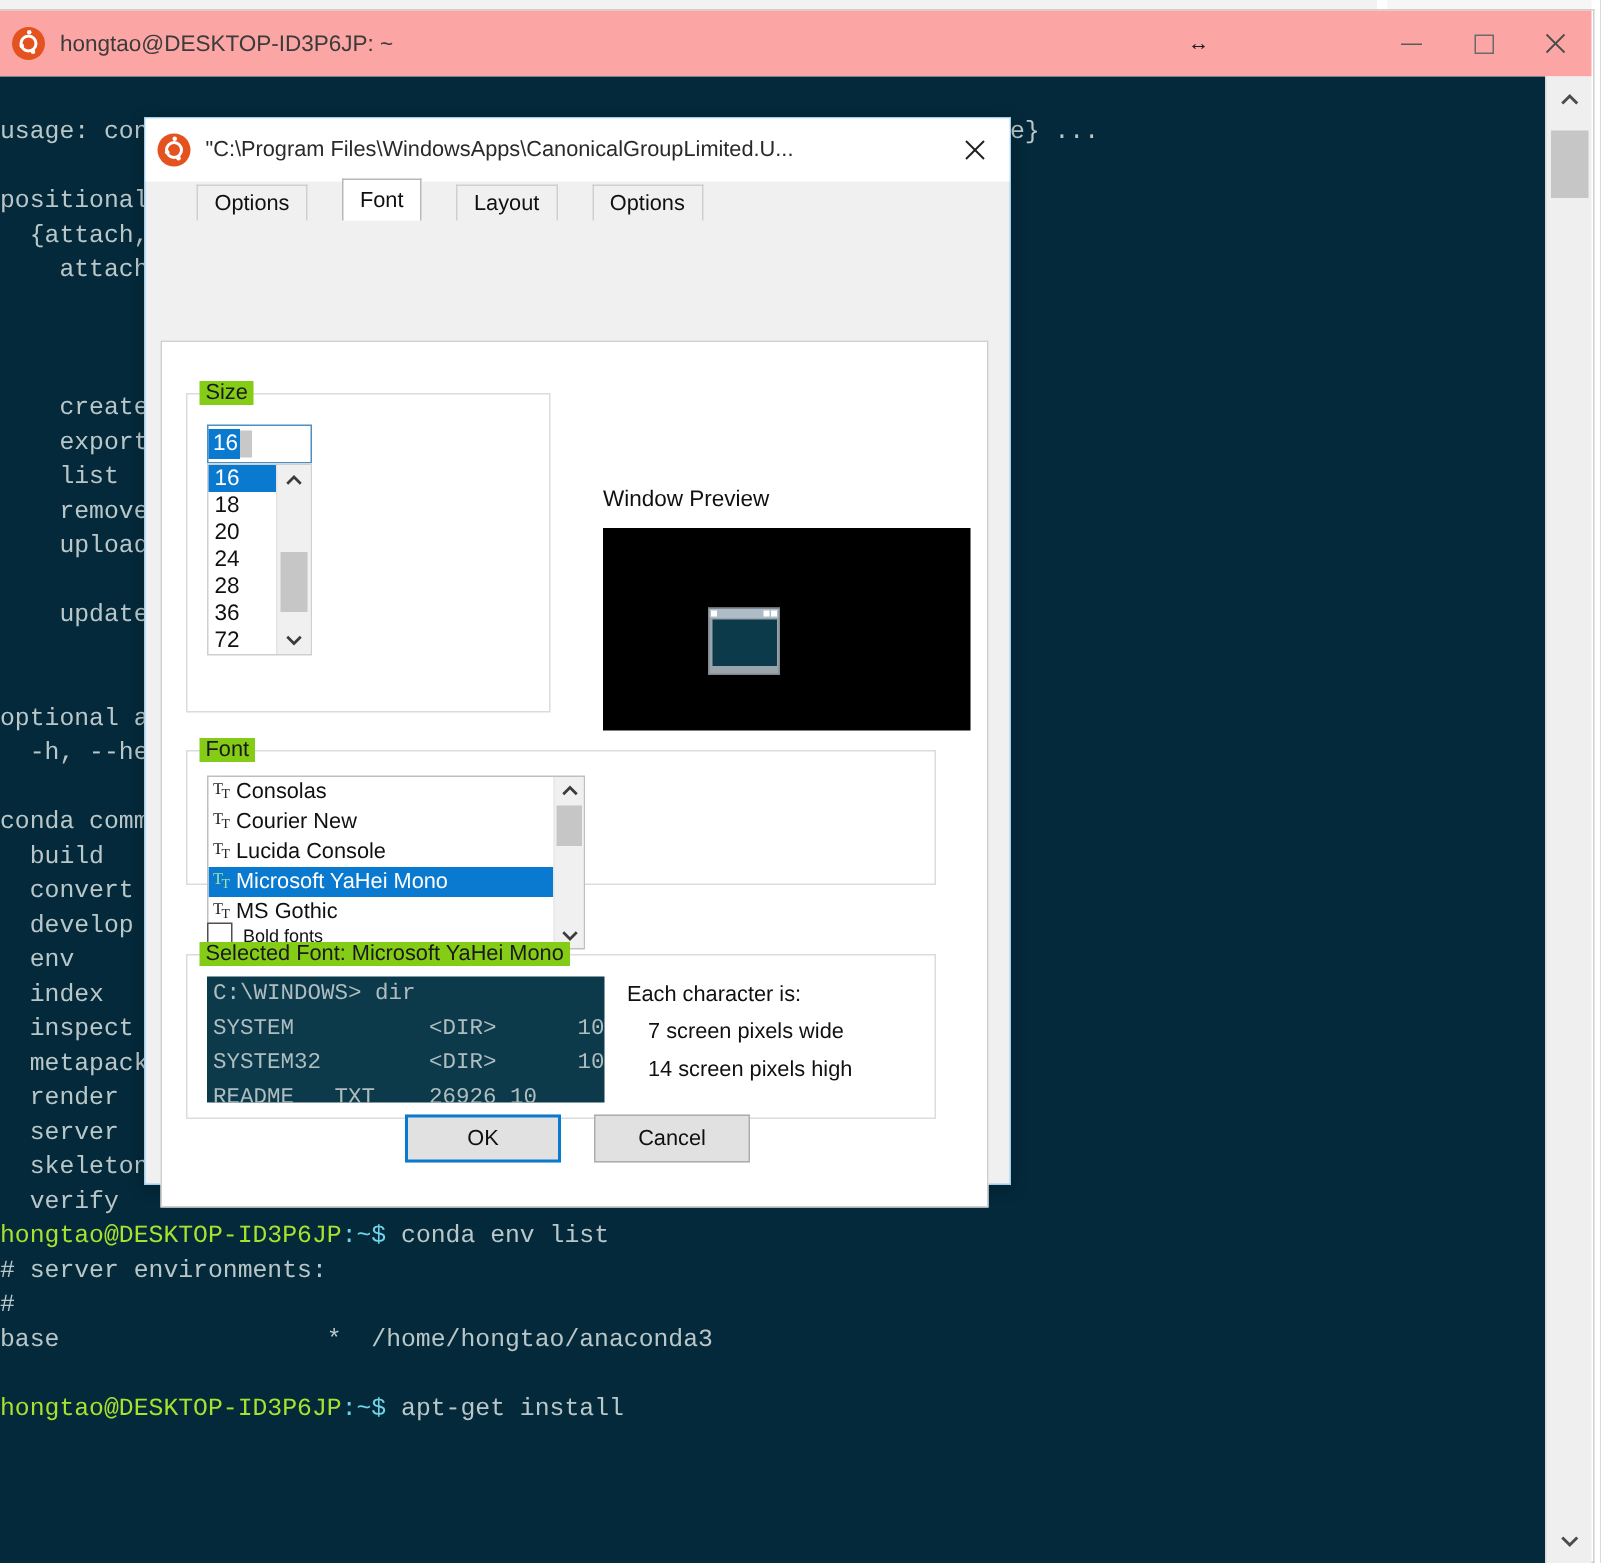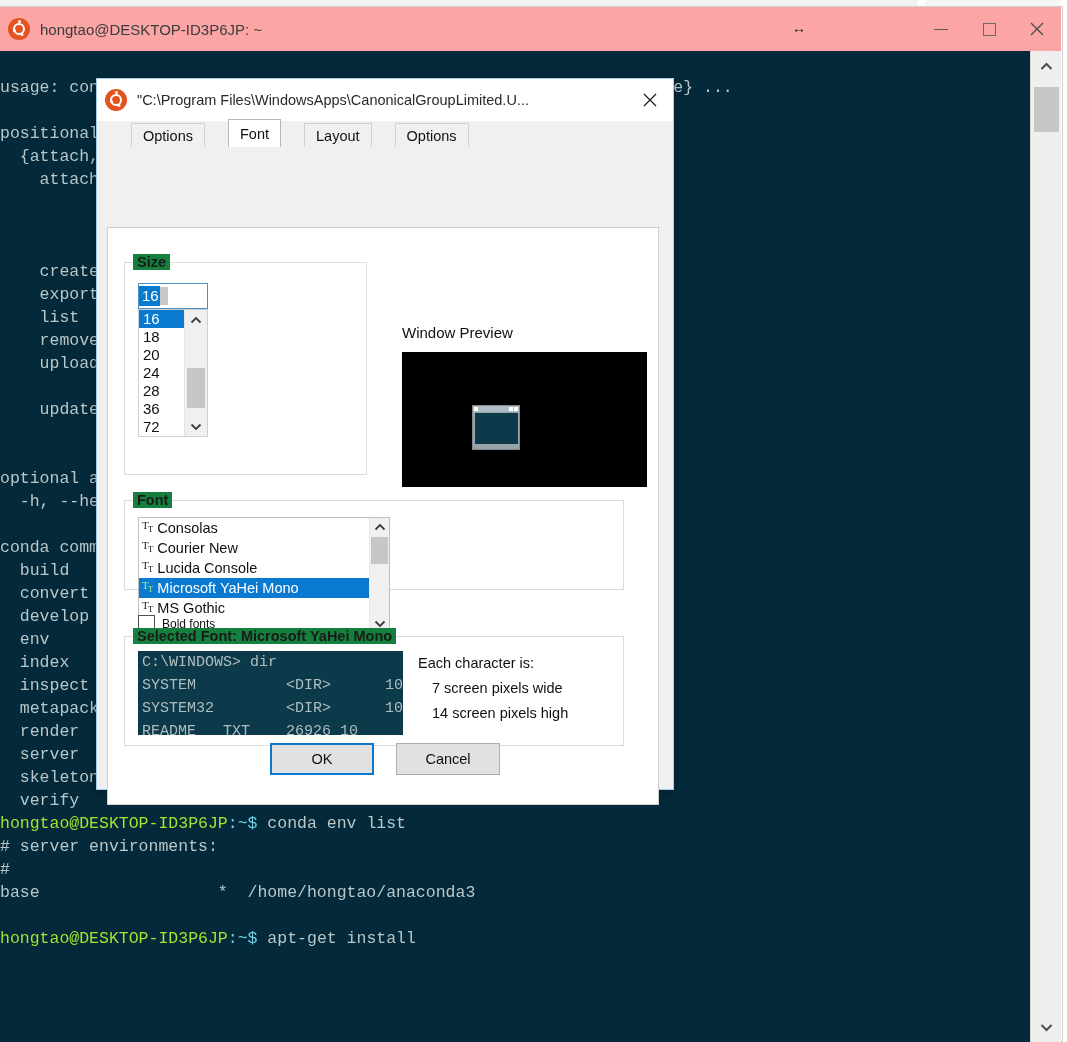--- a/index.html
+++ b/index.html
@@ -233,26 +233,25 @@
   
   .group {
     position: absolute;
     border: 1px solid #dcdcdc;
     box-sizing: border-box;
   }
   .group-title {
     position: absolute;
     top: -9px;
     left: 8px;
-    background: #15803d;
+    background: #84cc16;
     padding: 0 4px;
     font-size: 14.5px;
     color: #1a1a1a;
     white-space: nowrap;
-    font-weight: bold;
   }
 
   
   .group-size { left: 16px; top: 34px; width: 243px; height: 213px; }
 
   .size-input {
     position: absolute;
     left: 13px; top: 20px;
     width: 70px; height: 26px;
     background: #ffffff;

